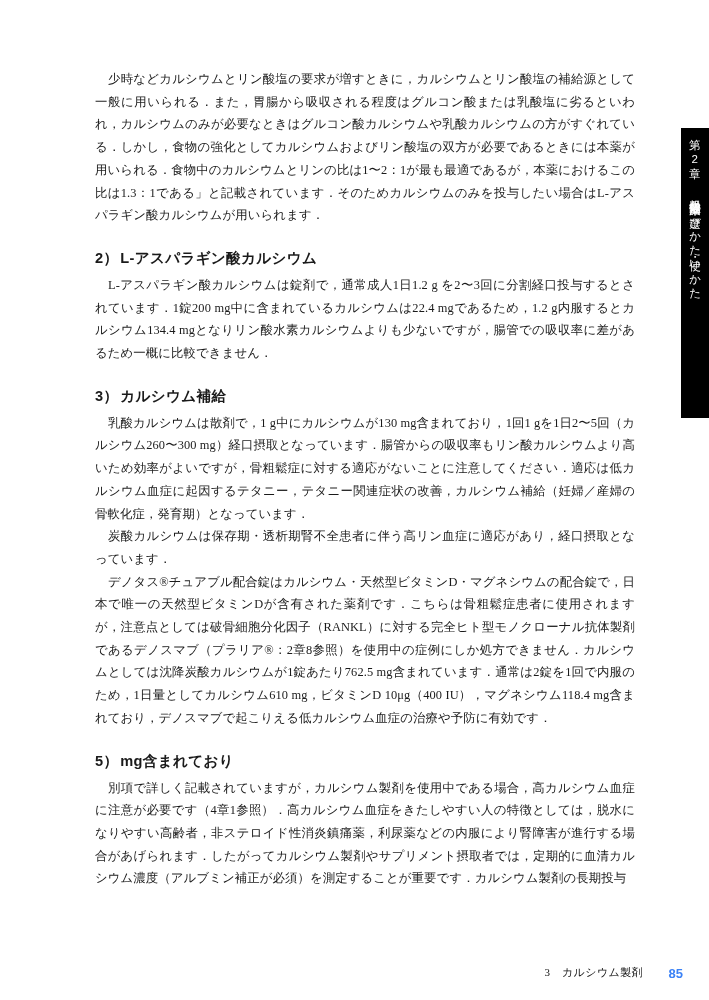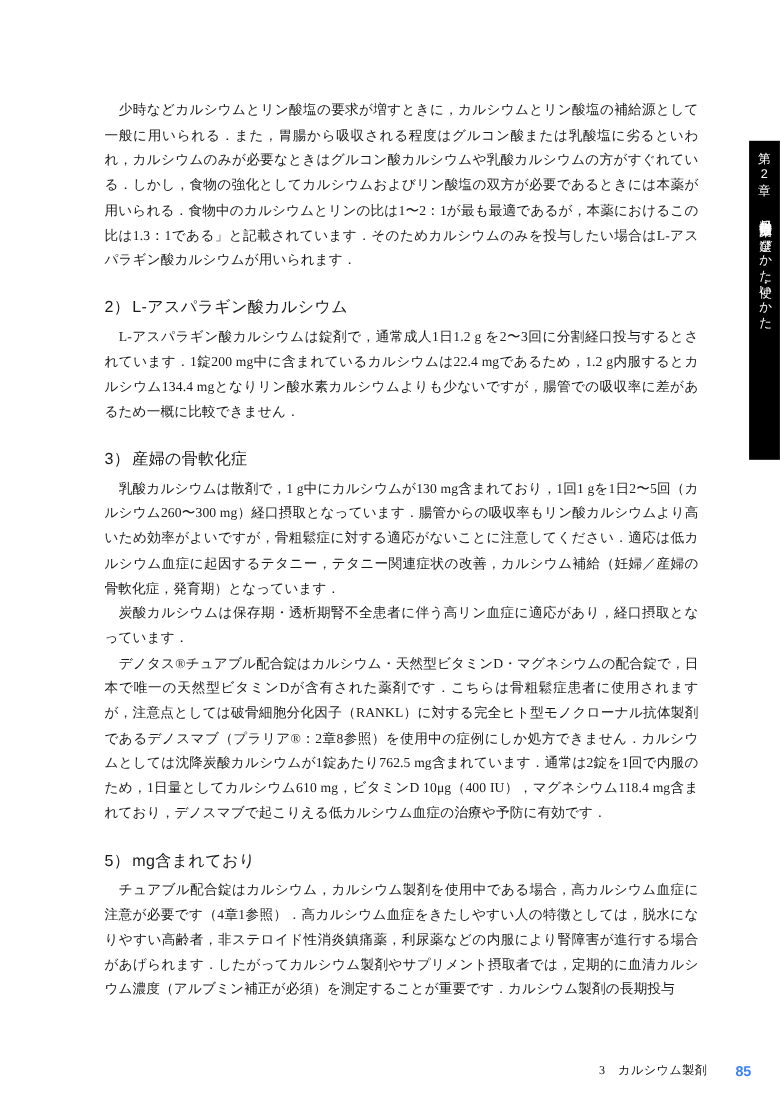--- a/index.html
+++ b/index.html
@@ -55,38 +55,37 @@
     letter-spacing: 0.6px;
     line-height: 1.05;
     white-space: nowrap;
   }
 
   .content {
     position: absolute;
     left: 95px;
     top: 68px;
     width: 540px;
-    margin-top: 21px;
   }
 
   p.body {
     margin: 0 0 0 0;
     font-size: 12.4px;
     line-height: 1.83;
     text-align: justify;
     text-justify: inter-ideograph;
     letter-spacing: 0.1px;
   }
   p.indent {
     text-indent: 13px;
   }
 
   h3.heading {
     font-family: "Liberation Sans", "DejaVu Sans", sans-serif;
-    font-weight: normal;
+    font-weight: bold;
     font-size: 14.6px;
     margin: 22px 0 6px 0;
     letter-spacing: 0.3px;
   }
   h3.heading .numpart {
     margin-right: 2px;
   }
 
   .footer {
     position: absolute;
@@ -128,31 +127,31 @@
   <div class="content">
 
     <p class="body indent">少時などカルシウムとリン酸塩の要求が増すときに，カルシウムとリン酸塩の補給源として一般に用いられる．また，胃腸から吸収される程度はグルコン酸または乳酸塩に劣るといわれ，カルシウムのみが必要なときはグルコン酸カルシウムや乳酸カルシウムの方がすぐれている．しかし，食物の強化としてカルシウムおよびリン酸塩の双方が必要であるときには本薬が用いられる．食物中のカルシウムとリンの比は1〜2：1が最も最適であるが，本薬におけるこの比は1.3：1である」と記載されています．そのためカルシウムのみを投与したい場合はL-アスパラギン酸カルシウムが用いられます．</p>
 
     <h3 class="heading">
       <span class="numpart">2）</span><span>L-アスパラギン酸カルシウム</span>
     </h3>
     <p class="body indent">L-アスパラギン酸カルシウムは錠剤で，通常成人1日1.2 g を2〜3回に分割経口投与するとされています．1錠200 mg中に含まれているカルシウムは22.4 mgであるため，1.2 g内服するとカルシウム134.4 mgとなりリン酸水素カルシウムよりも少ないですが，腸管での吸収率に差があるため一概に比較できません．</p>
 
     <h3 class="heading">
-      <span class="numpart">3）</span><span>産婦の骨軟化症</span>
+      <span class="numpart">3）</span><span>カルシウム補給</span>
     </h3>
     <p class="body indent">乳酸カルシウムは散剤で，1 g中にカルシウムが130 mg含まれており，1回1 gを1日2〜5回（カルシウム260〜300 mg）経口摂取となっています．腸管からの吸収率もリン酸カルシウムより高いため効率がよいですが，骨粗鬆症に対する適応がないことに注意してください．適応は低カルシウム血症に起因するテタニー，テタニー関連症状の改善，カルシウム補給（妊婦／産婦の骨軟化症，発育期）となっています．</p>
 
     <p class="body indent">炭酸カルシウムは保存期・透析期腎不全患者に伴う高リン血症に適応があり，経口摂取となっています．</p>
     <p class="body indent">デノタス®チュアブル配合錠はカルシウム・天然型ビタミンD・マグネシウムの配合錠で，日本で唯一の天然型ビタミンDが含有された薬剤です．こちらは骨粗鬆症患者に使用されますが，注意点としては破骨細胞分化因子（RANKL）に対する完全ヒト型モノクローナル抗体製剤であるデノスマブ（プラリア®：2章8参照）を使用中の症例にしか処方できません．カルシウムとしては沈降炭酸カルシウムが1錠あたり762.5 mg含まれています．通常は2錠を1回で内服のため，1日量としてカルシウム610 mg，ビタミンD 10μg（400 IU），マグネシウム118.4 mg含まれており，デノスマブで起こりえる低カルシウム血症の治療や予防に有効です．</p>
 
     <h3 class="heading">
       <span class="numpart">5）</span><span>mg含まれており</span>
     </h3>
-    <p class="body indent">チュアブル配合錠はカルシウム，カルシウム製剤を使用中である場合，高カルシウム血症に注意が必要です（4章1参照）．高カルシウム血症をきたしやすい人の特徴としては，脱水になりやすい高齢者，非ステロイド性消炎鎮痛薬，利尿薬などの内服により腎障害が進行する場合があげられます．したがってカルシウム製剤やサプリメント摂取者では，定期的に血清カルシウム濃度（アルブミン補正が必須）を測定することが重要です．カルシウム製剤の長期投与</p>
+    <p class="body indent">別項で詳しく記載されていますが，カルシウム製剤を使用中である場合，高カルシウム血症に注意が必要です（4章1参照）．高カルシウム血症をきたしやすい人の特徴としては，脱水になりやすい高齢者，非ステロイド性消炎鎮痛薬，利尿薬などの内服により腎障害が進行する場合があげられます．したがってカルシウム製剤やサプリメント摂取者では，定期的に血清カルシウム濃度（アルブミン補正が必須）を測定することが重要です．カルシウム製剤の長期投与</p>
 
   </div>
 
   <div class="footer">
     <div class="f-label">3　カルシウム製剤</div>
     <div class="f-page">85</div>
   </div>
 
 </div>
 

